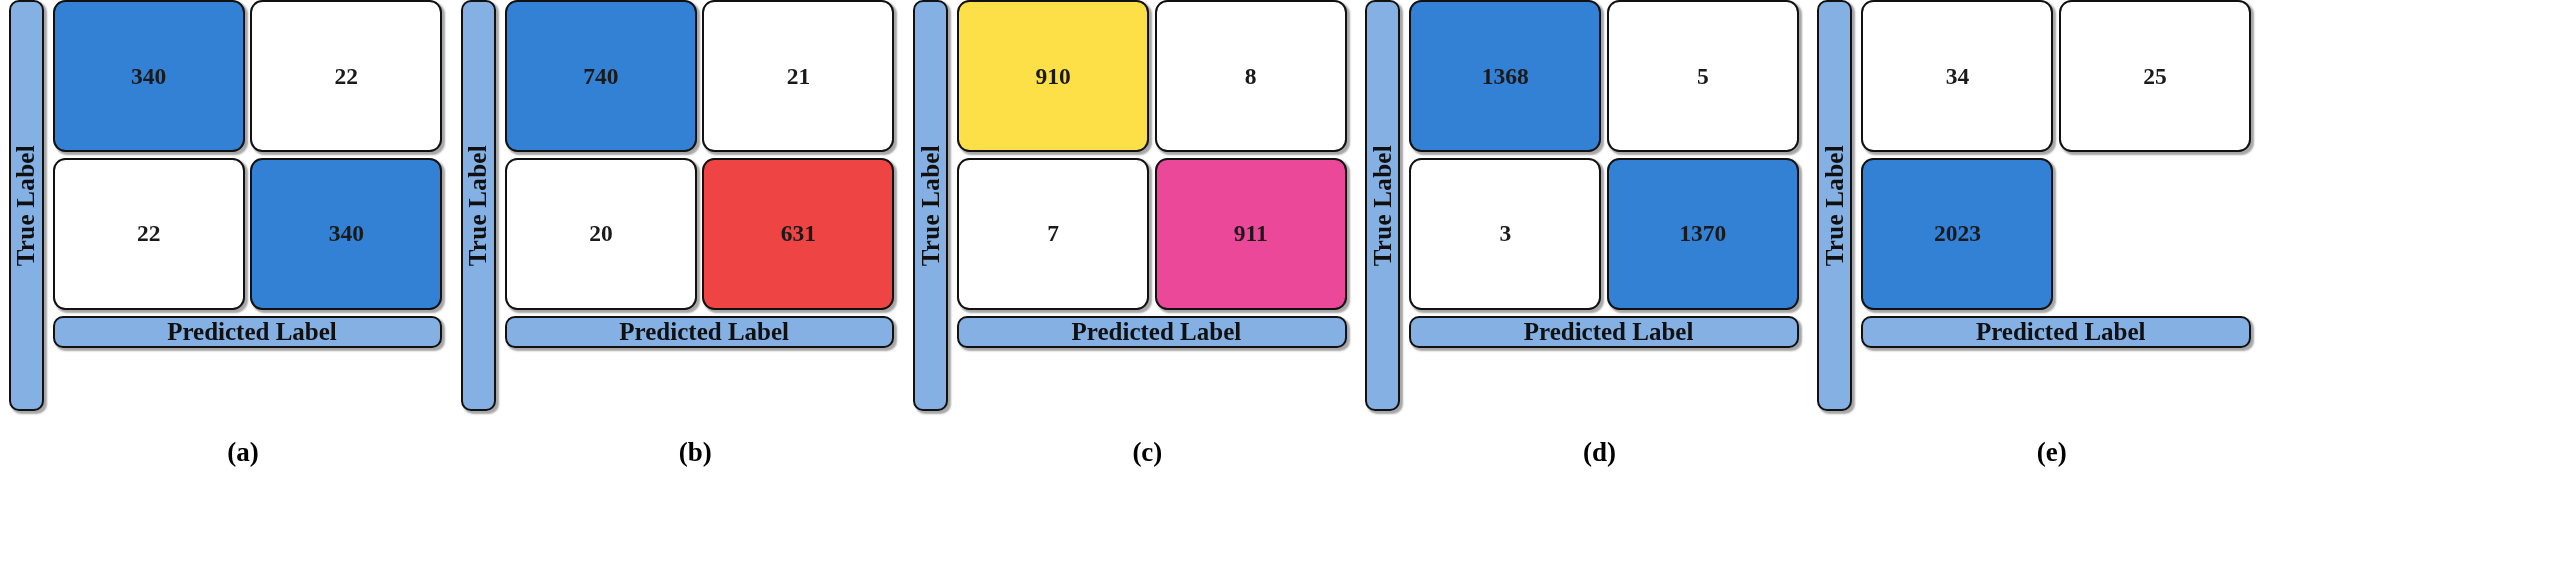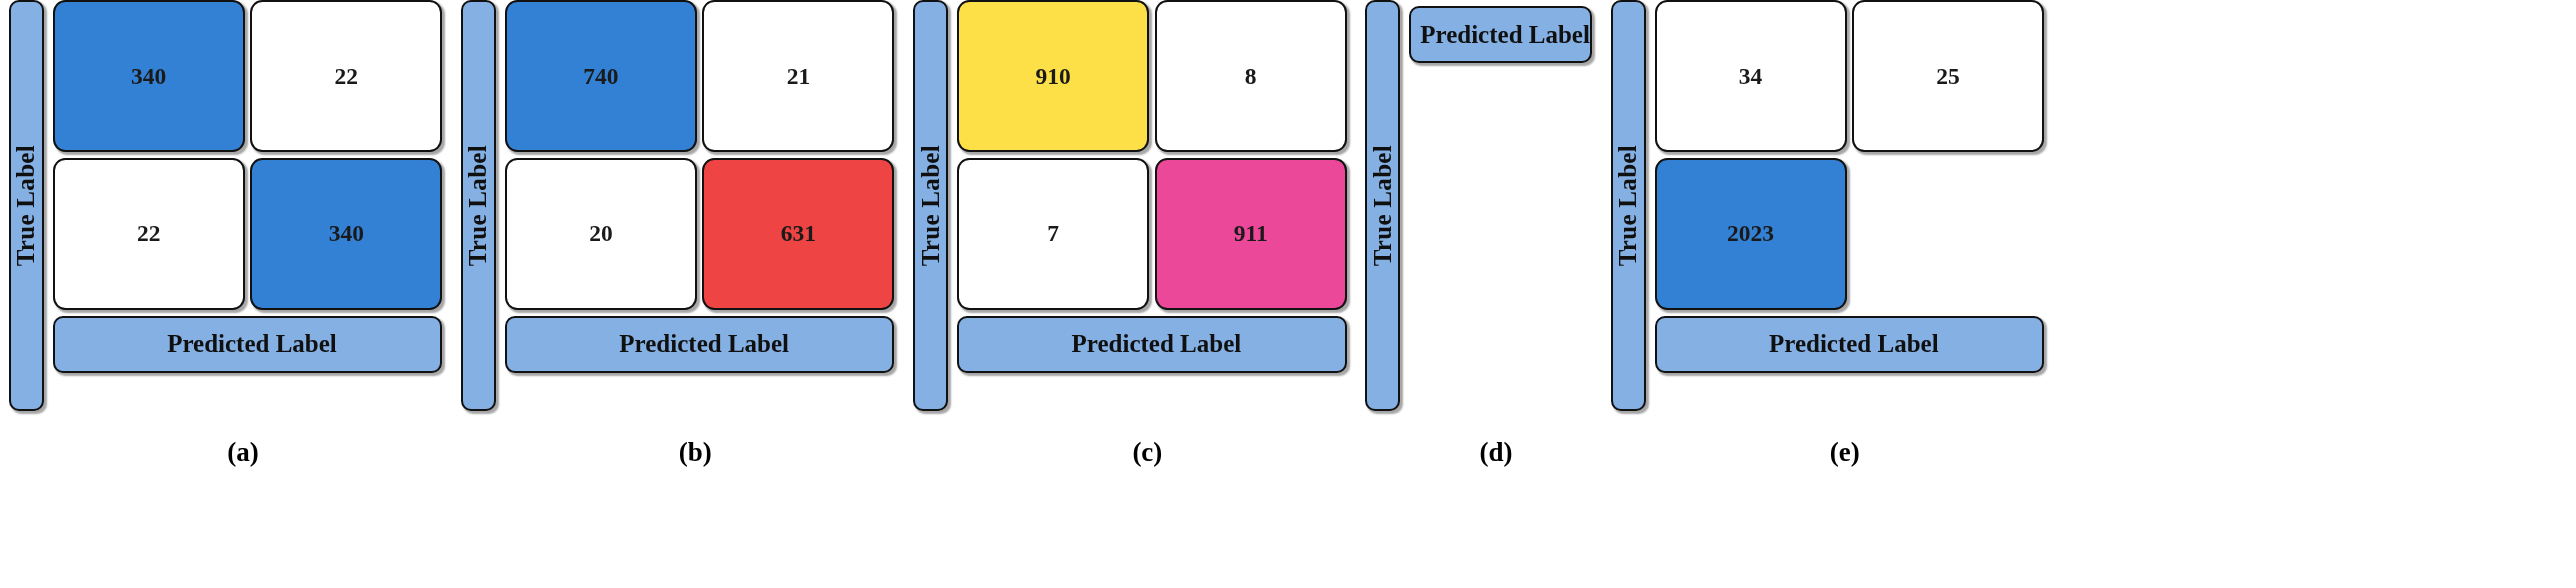--- a/index.html
+++ b/index.html
@@ -89,21 +89,21 @@
     color: #1a1a1a;
     box-shadow: 2.5px 2.5px 1.9px rgba(0,0,0,0.35);
     background: #ffffff;
   }
   .cell.filled {
     background: #3381D4;
   }
 
   .pred-label-bar {
     margin-top: 6.2px;
-    height: 57px;
+    height: 32px;
     background: #84B0E4;
     border: 2.5px solid #111111;
     border-radius: 10px;
     box-sizing: border-box;
     display: flex;
     align-items: center;
     justify-content: center;
     box-shadow: 2.5px 2.5px 1.9px rgba(0,0,0,0.35);
     padding-left: 9px;
   }
@@ -183,20 +183,26 @@
         </div>
       </div>
       <div class="caption" style="margin-left: 35px;">(c)</div>
     </div>
     <div class="panel" style="margin-left: 18.6px;">
       <div class="panel-body">
         <div class="true-label-bar" style="background: rgb(132, 176, 228);">
           <span>True Label</span>
         </div>
         <div class="matrix-wrap">
+          <div class="matrix" style="--cellw: 192px; --cellh: 152px;">
+            <div class="cell filled" style="background: rgb(51, 129, 212);">1368</div>
+            <div class="cell">5</div>
+            <div class="cell">3</div>
+            <div class="cell filled" style="background: rgb(51, 129, 212);">1370</div>
+          </div>
           <div class="pred-label-bar" style="background: rgb(132, 176, 228);">
             <span>Predicted Label</span>
           </div>
         </div>
       </div>
       <div class="caption" style="margin-left: 35px;">(d)</div>
     </div>
     <div class="panel" style="margin-left: 18.6px;">
       <div class="panel-body">
         <div class="true-label-bar" style="background: rgb(132, 176, 228);">

